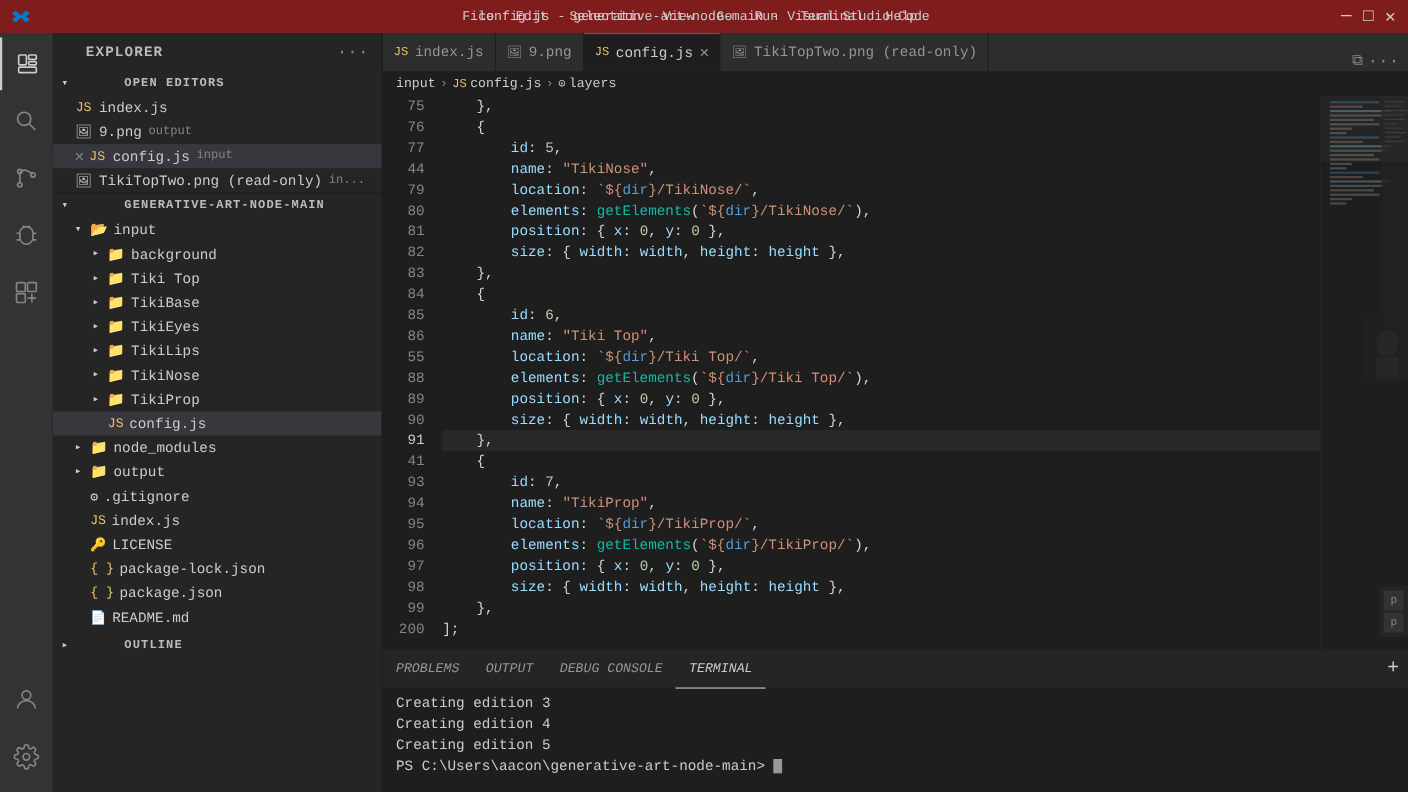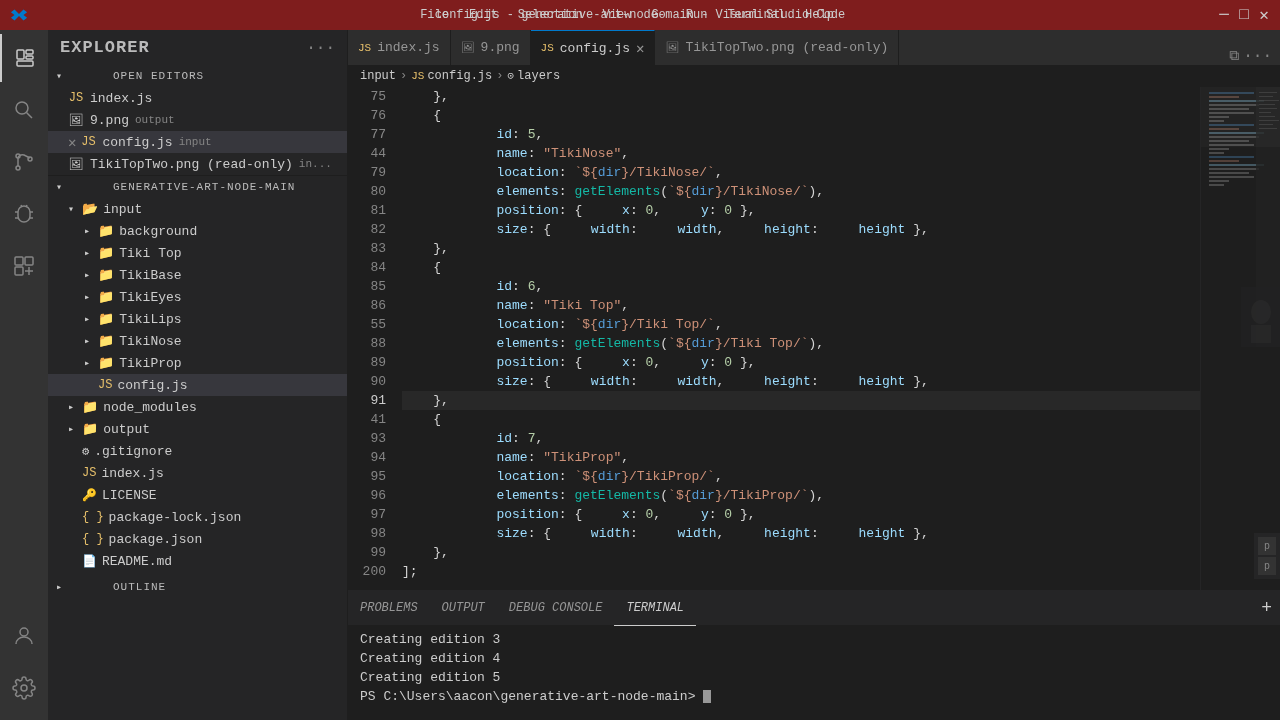--- a/index.html
+++ b/index.html
@@ -107,25 +107,26 @@
       border-right: 1px solid #1e1e1e;
     }
     #sidebar-header {
       display: flex;
       align-items: center;
       justify-content: space-between;
       padding: 8px 12px;
       height: 35px;
     }
     #sidebar-title {
-      font-size: 17px;
+      font-size: 13px;
       font-weight: 700;
       color: #bbbbbb;
       letter-spacing: 1px;
       text-transform: uppercase;
+      margin-left: 18px;
     }
     .sidebar-icon-btn {
       color: #858585;
       cursor: pointer;
       font-size: 16px;
     }
 
     
     #open-editors-section { border-bottom: 1px solid #1e1e1e; }
     .section-header {
@@ -136,21 +137,21 @@
       height: 22px;
     }
     .section-arrow {
       font-size: 10px;
       color: #cccccc;
       margin-right: 4px;
       width: 10px;
     }
     .section-label {
       font-size: 11px;
-      font-weight: 400;
+      font-weight: 700;
       color: #bbbbbb;
       letter-spacing: 1px;
       text-transform: uppercase;
       padding-left: 43px;
     }
 
     .file-item {
       display: flex;
       align-items: center;
       padding: 2px 8px 2px 20px;
@@ -304,21 +305,21 @@
     }
     .code-line {
       white-space: pre;
       color: #d4d4d4;
       height: 19px;
       display: flex;
       align-items: center;
     }
     .str { color: #ce9178; }
     .num { color: #b5cea8; }
-    .prop { color: #9cdcfe; margin-left: 32px; }
+    .prop { color: #9cdcfe; }
     .fn { color: #14b8a6; }
     .tpl { color: #ce9178; }
     .tpl-expr { color: #569cd6; }
     .punct { color: #d4d4d4; }
 
     
     #minimap {
       width: 80px;
       background: #1e1e1e;
       border-left: 1px solid #252526;

